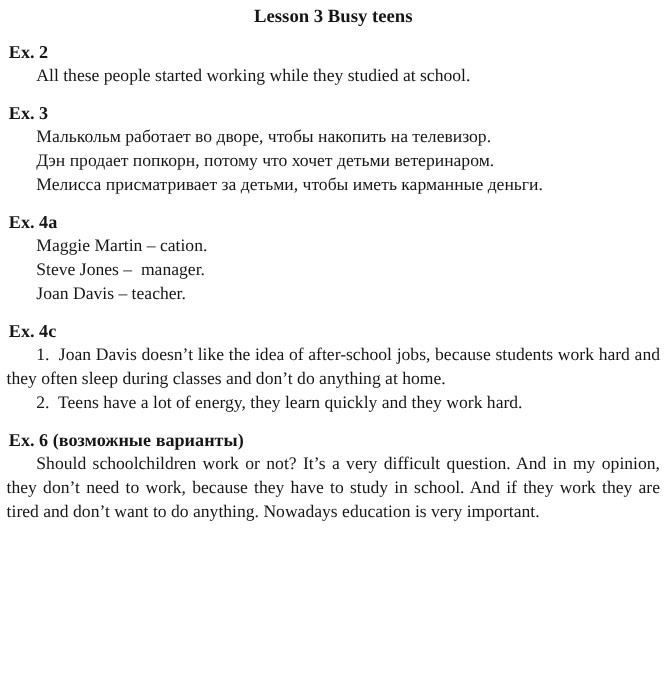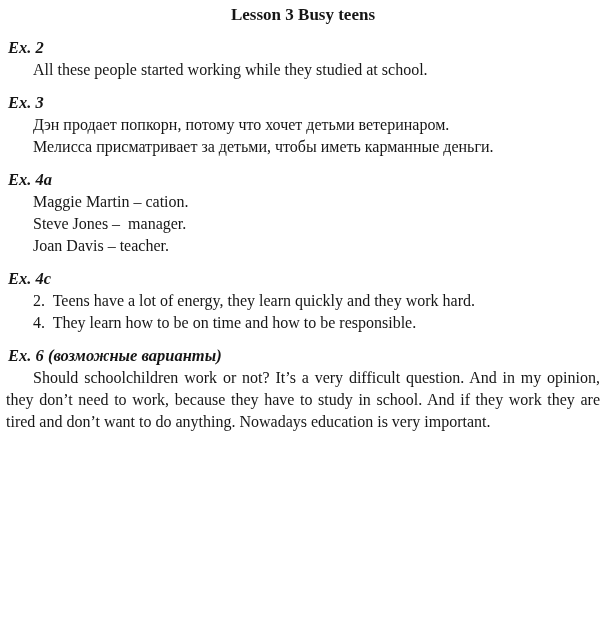--- a/index.html
+++ b/index.html
@@ -23,21 +23,20 @@
   .title {
     text-align: center;
     font-weight: bold;
     font-size: 17px;
     line-height: 22px;
     margin: 0;
   }
   .sec { margin: 0; }
   .ex {
     font-weight: bold;
-    font-style: italic;
     font-size: 16.5px;
     line-height: 22px;
     margin: 11px 0 0 2px;
     padding: 0;
   }
   .para {
     margin: 0;
     padding: 0;
     text-indent: 27px;
     text-align: justify;
@@ -48,32 +47,33 @@
 
 <div class="page">
   <h1 class="title">Lesson 3 Busy teens</h1>
   <div id="sections">
       <section class="sec">
         <h2 class="ex">Ex. 2</h2>
         <p class="para">All these people started working while they studied at school.</p>
       </section>
       <section class="sec">
         <h2 class="ex">Ex. 3</h2>
+        <p class="para">Малькольм работает во дворе, чтобы накопить на телевизор.</p>
         <p class="para">Дэн продает попкорн, потому что хочет детьми ветеринаром.</p>
         <p class="para">Мелисса присматривает за детьми, чтобы иметь карманные деньги.</p>
       </section>
       <section class="sec">
         <h2 class="ex">Ex. 4a</h2>
         <p class="para">Maggie Martin – cation.</p>
         <p class="para">Steve Jones –&nbsp; manager.</p>
         <p class="para">Joan Davis – teacher.</p>
       </section>
       <section class="sec">
         <h2 class="ex">Ex. 4c</h2>
+        <p class="para">1.&nbsp; Joan Davis doesn’t like the idea of after-school jobs, because students work hard and they often sleep during classes and don’t do anything at home.</p>
         <p class="para">2.&nbsp; Teens have a lot of energy, they learn quickly and they work hard.</p>
-        <p class="para">4.&nbsp; They learn how to be on time and how to be responsible.</p>
       </section>
       <section class="sec">
         <h2 class="ex">Ex. 6 (возможные варианты)</h2>
         <p class="para">Should schoolchildren work or not? It’s a very difficult question. And in my opinion, they don’t need to work, because they have to study in school. And if they work they are tired and don’t want to do anything. Nowadays edu­cation is very important.</p>
       </section>
     </div>
 </div>
 
 </body></html>

